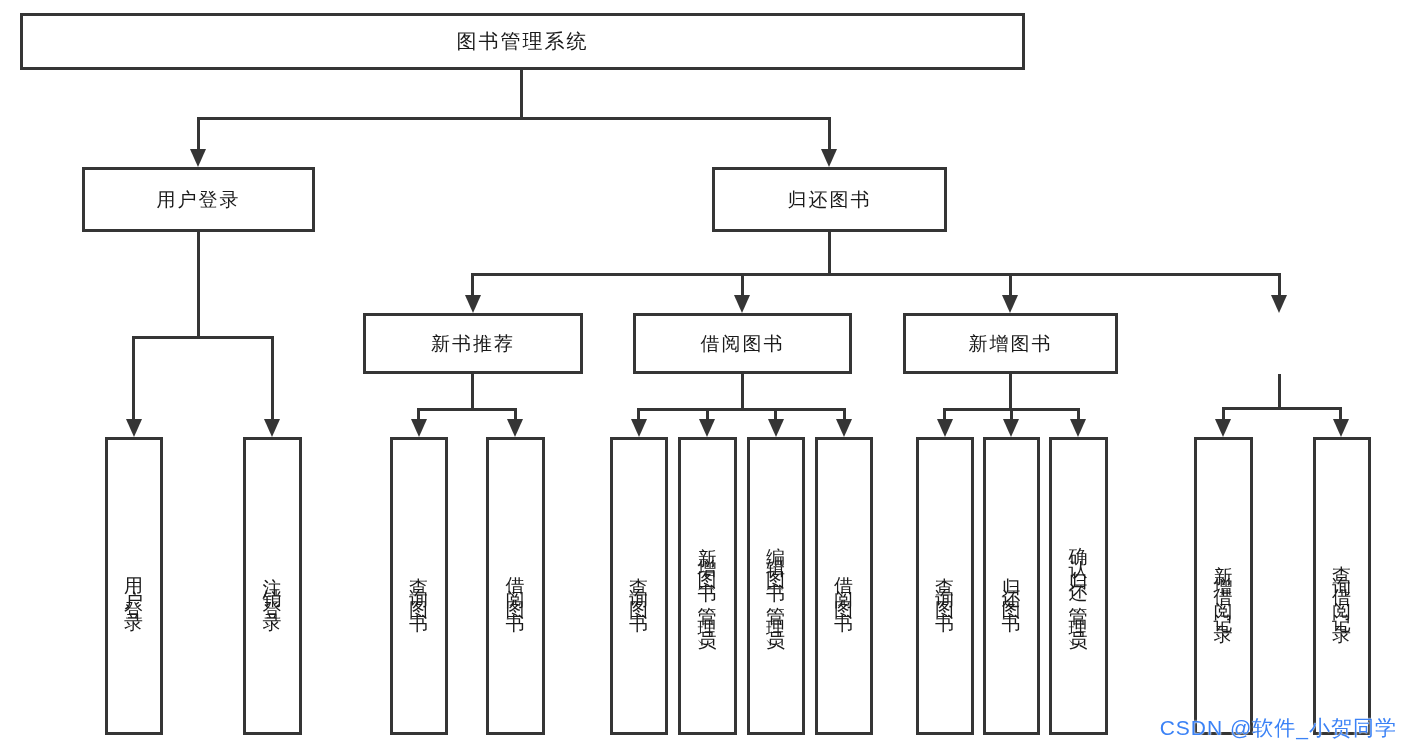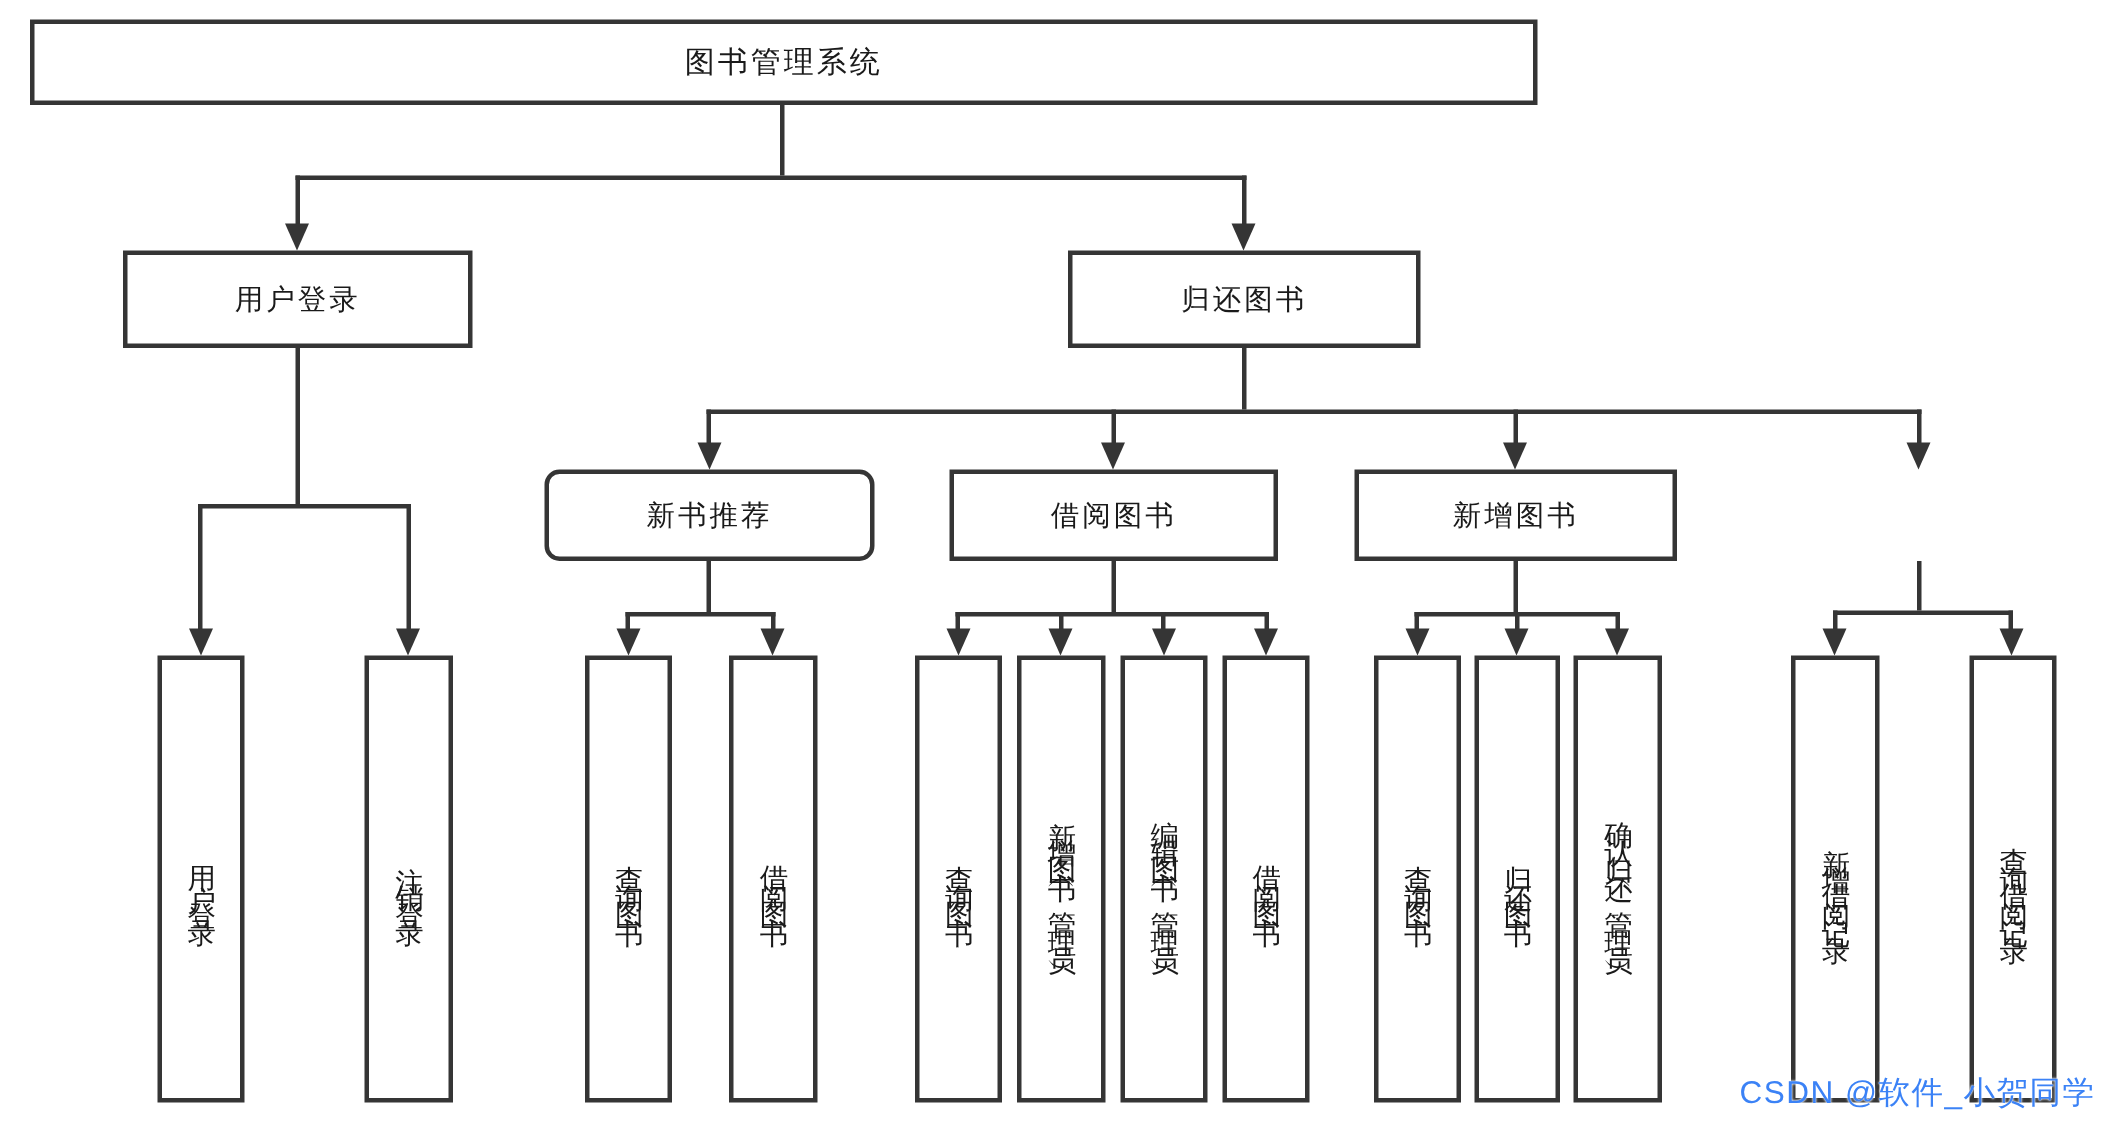--- a/index.html
+++ b/index.html
@@ -45,21 +45,21 @@
     <span>图书管理系统</span>
   </div>
 
   <div class="node" style="left:82px;top:167px;width:233px;height:65px;">
     <span>用户登录</span>
   </div>
   <div class="node" style="left:712px;top:167px;width:235px;height:65px;">
     <span>归还图书</span>
   </div>
 
-  <div class="node" style="left:363px;top:313px;width:220px;height:61px;border-radius:10px;">
+  <div class="node" style="left:363px;top:313px;width:220px;height:61px;">
     <span>新书推荐</span>
   </div>
   <div class="node" style="left:633px;top:313px;width:219px;height:61px;">
     <span>借阅图书</span>
   </div>
   <div class="node" style="left:903px;top:313px;width:215px;height:61px;">
     <span>新增图书</span>
   </div>
 
   <div class="leaf" style="left:105px;top:437px;width:58px;height:298px;">

